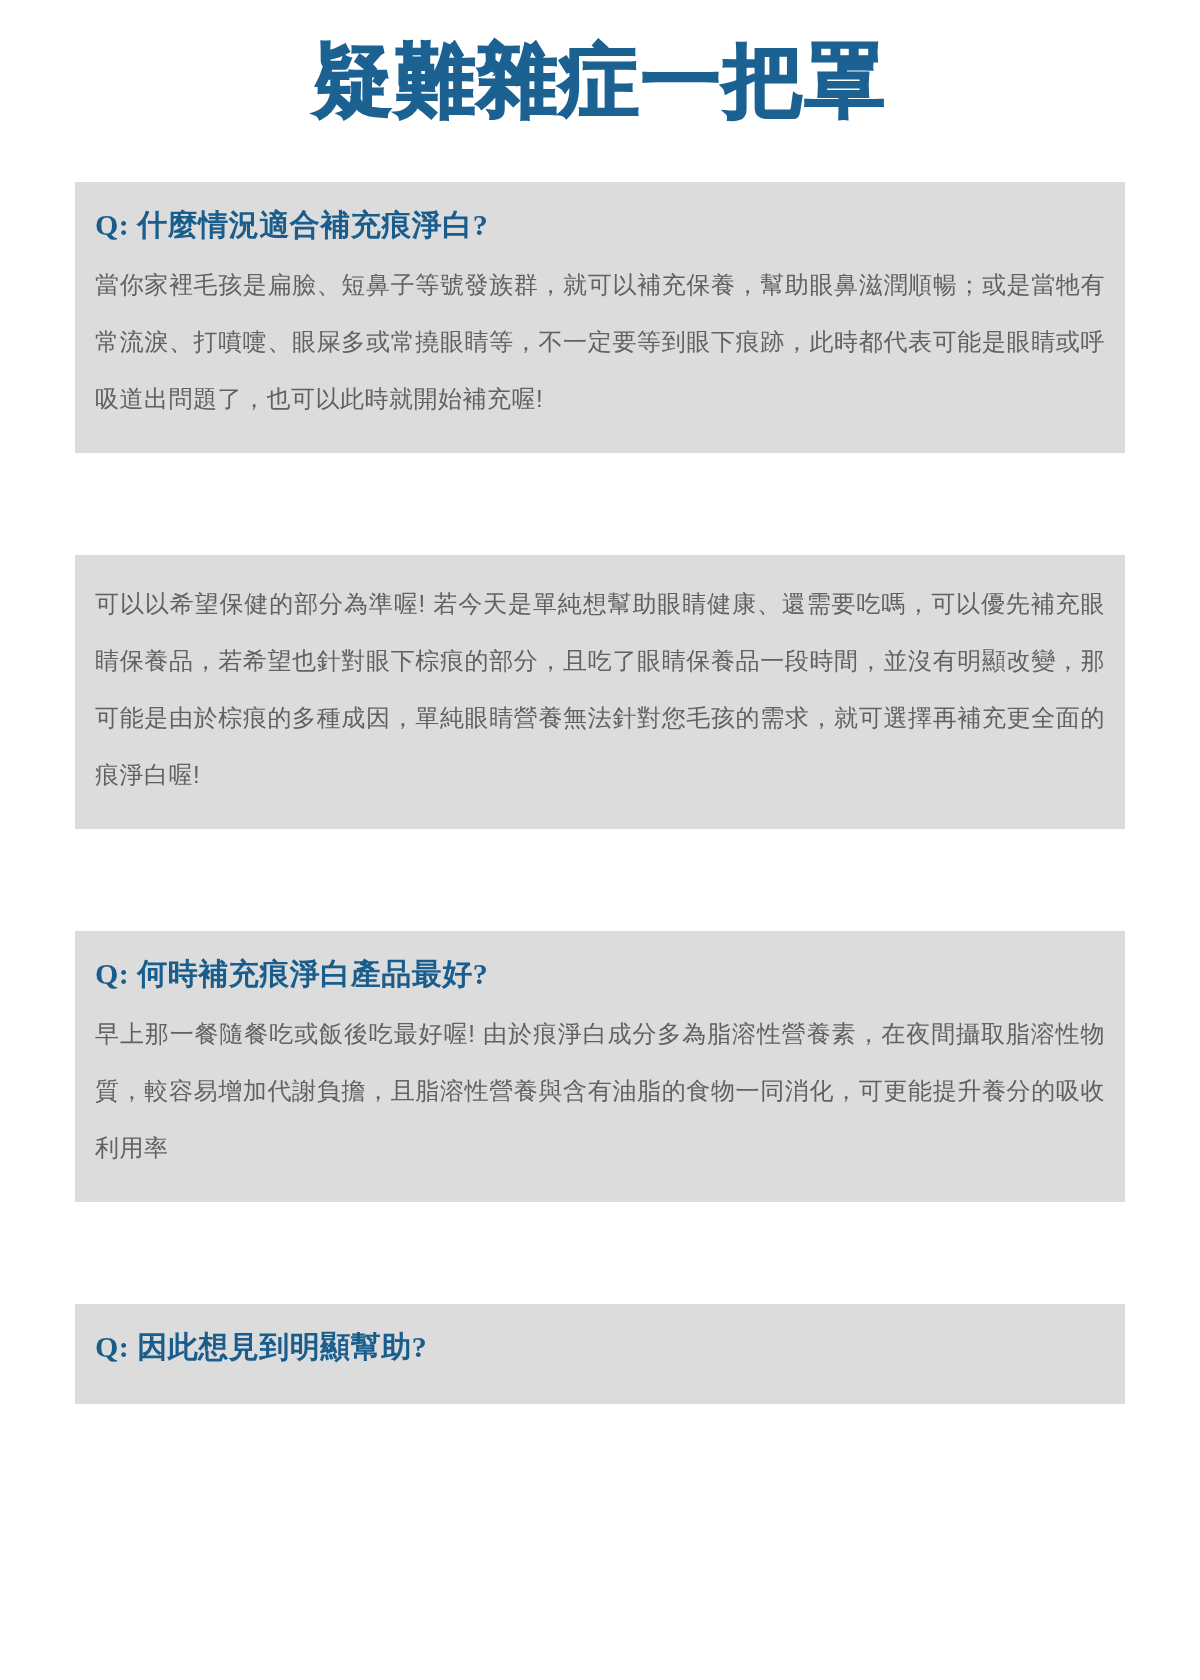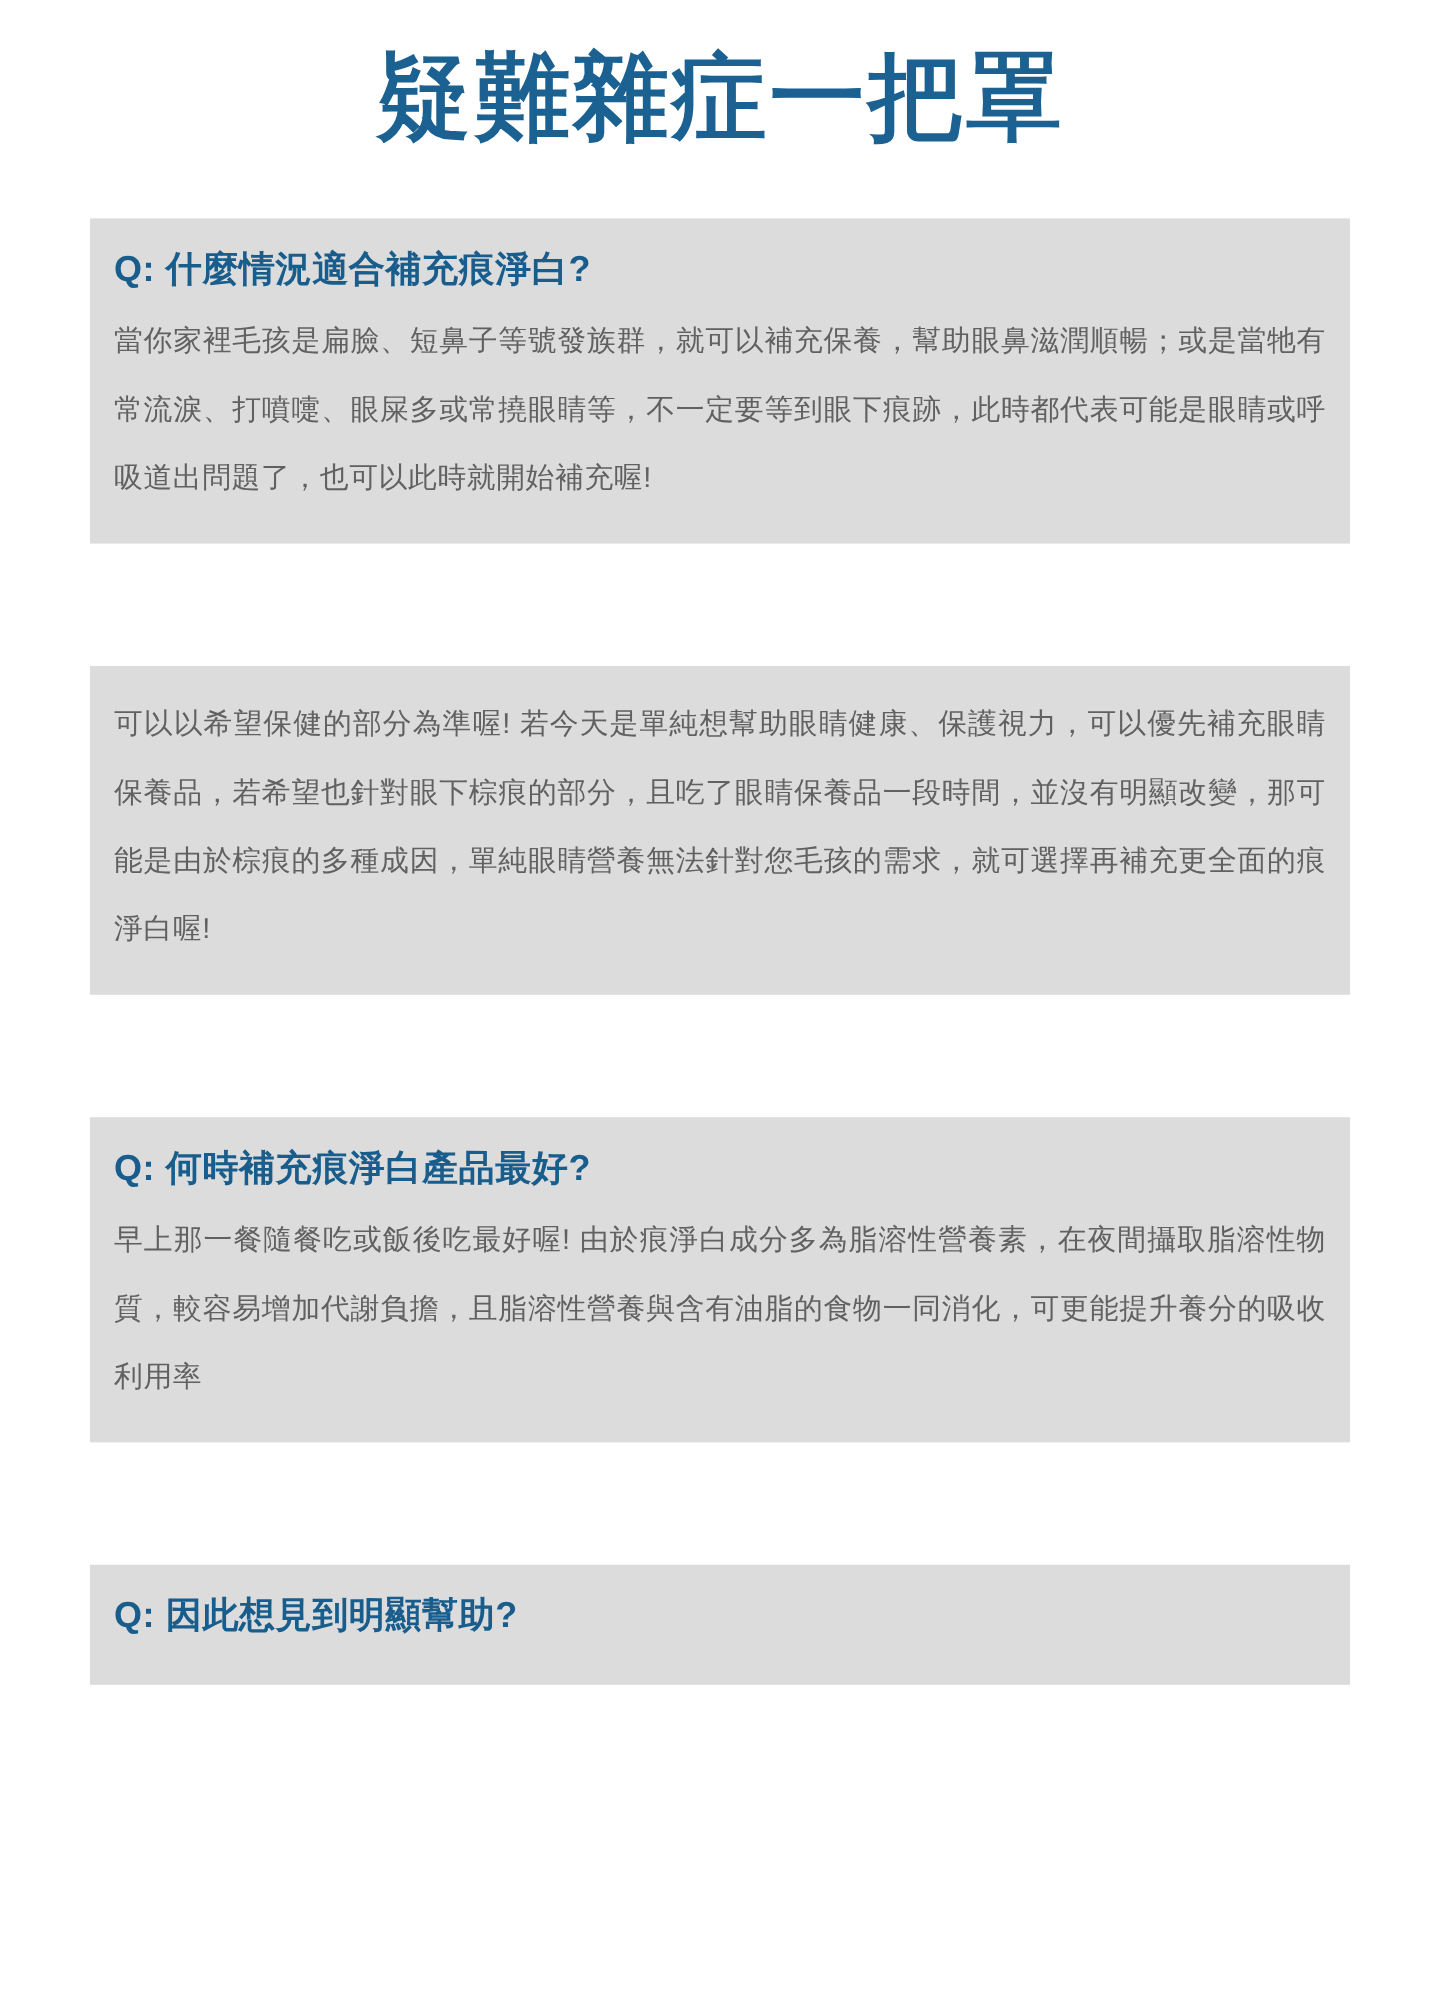--- a/index.html
+++ b/index.html
@@ -13,40 +13,41 @@
   .page {
     width: 1200px;
     min-height: 1680px;
     background: #ffffff;
     padding-top: 26px;
   }
   .page-title {
     text-align: center;
     color: #1b6191;
     font-size: 80px;
-    font-weight: 400;
+    font-weight: 700;
     letter-spacing: 2px;
     line-height: 110px;
     -webkit-text-stroke: 2px #1b6191;
     margin-bottom: 46px;
   }
   .faq-card {
     width: 1050px;
     margin: 0 auto 102px auto;
     background: #dcdcdc;
     padding: 20px 20px 26px 20px;
   }
   .faq-card:last-child { margin-bottom: 58px; }
   .question {
     color: #185d8c;
     font-size: 30px;
     font-weight: bold;
     line-height: 46px;
     margin-bottom: 8px;
     letter-spacing: 0.5px;
+    font-family: Liberation Serif, serif;
   }
   .answer {
     color: #616161;
     font-size: 24px;
     line-height: 57px;
     text-align: justify;
     text-justify: inter-ideograph;
     letter-spacing: 0.5px;
   }
 </style>
@@ -56,21 +57,21 @@
 <div class="page">
 
   <h1 class="page-title">疑難雜症一把罩</h1>
 
   <section class="faq-card">
     <h2 class="question">Q: 什麼情況適合補充痕淨白?</h2>
     <p class="answer">當你家裡毛孩是扁臉、短鼻子等號發族群，就可以補充保養，幫助眼鼻滋潤順暢；或是當牠有常流淚、打噴嚏、眼屎多或常撓眼睛等，不一定要等到眼下痕跡，此時都代表可能是眼睛或呼吸道出問題了，也可以此時就開始補充喔!</p>
   </section>
 
   <section class="faq-card">
-    <p class="answer">可以以希望保健的部分為準喔! 若今天是單純想幫助眼睛健康、保護視力，可以優先補充眼睛保養品，若希望也針對眼下棕痕的部分，且吃了眼睛保養品一段時間，並沒有明顯改變，那可能是由於棕痕的多種成因，單純眼睛營養無法針對您毛孩的需求，就可選擇再補充更全面的痕淨白喔!</p>
+    <p class="answer">可以以希望保健的部分為準喔! 若今天是單純想幫助眼睛健康、還需要吃嗎，可以優先補充眼睛保養品，若希望也針對眼下棕痕的部分，且吃了眼睛保養品一段時間，並沒有明顯改變，那可能是由於棕痕的多種成因，單純眼睛營養無法針對您毛孩的需求，就可選擇再補充更全面的痕淨白喔!</p>
   </section>
 
   <section class="faq-card">
     <h2 class="question">Q: 何時補充痕淨白產品最好?</h2>
     <p class="answer">早上那一餐隨餐吃或飯後吃最好喔! 由於痕淨白成分多為脂溶性營養素，在夜間攝取脂溶性物質，較容易增加代謝負擔，且脂溶性營養與含有油脂的食物一同消化，可更能提升養分的吸收利用率</p>
   </section>
 
   <section class="faq-card">
     <h2 class="question">Q: 因此想見到明顯幫助?</h2>
   </section>

